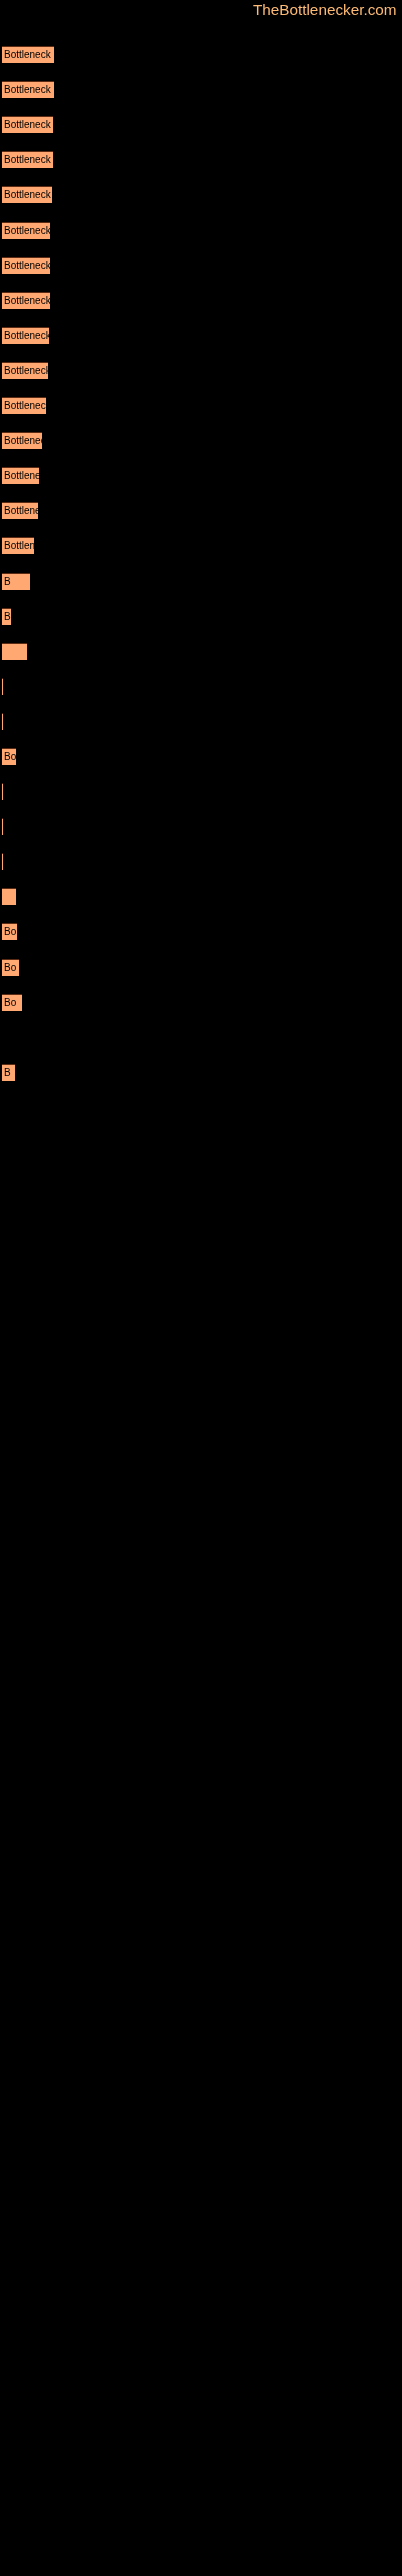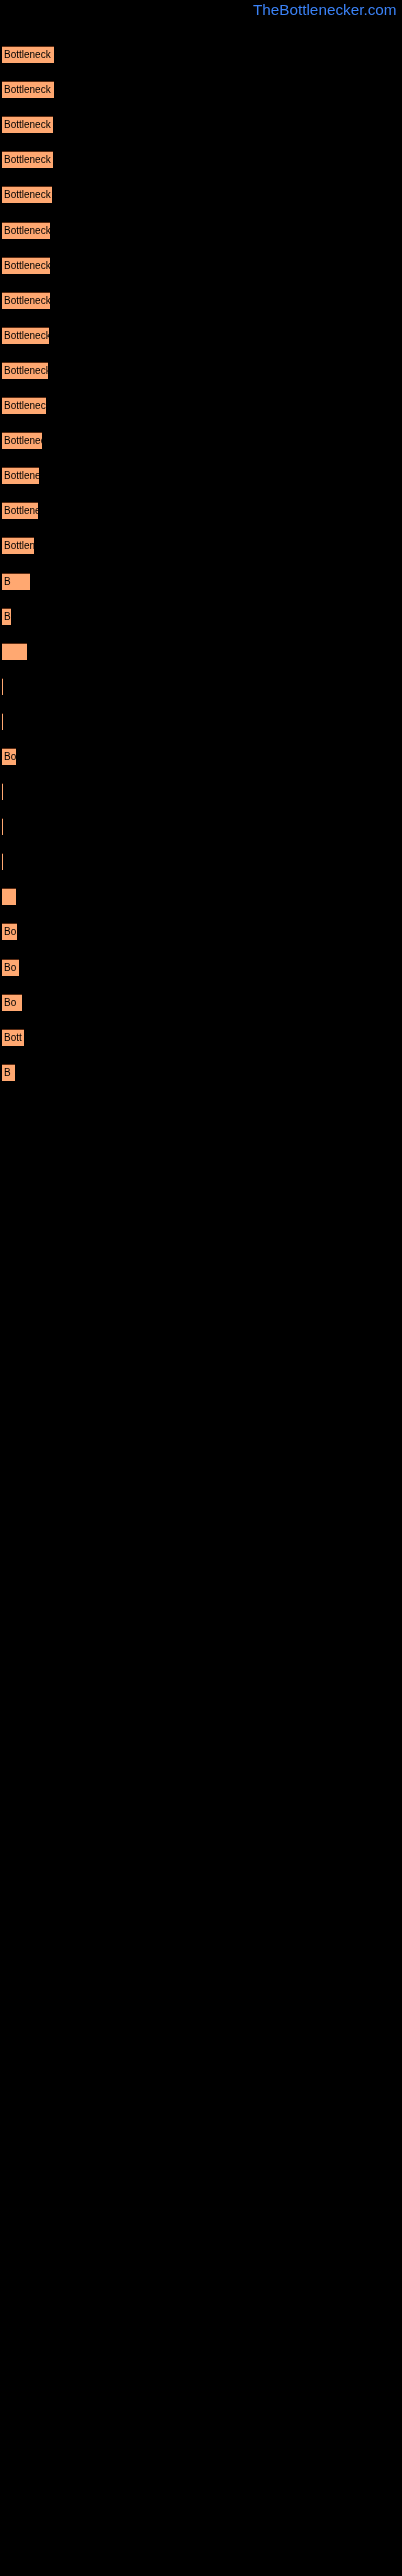--- a/index.html
+++ b/index.html
@@ -19,21 +19,21 @@
     left: 0; top: 0;
     width: 403px;
     height: 2576px;
     background: #000000;
   }
   #watermark {
     position: absolute;
     right: 6.4px;
     top: 0.8px;
     font-size: 15.3px;
-    color: #3b82f6;
+    color: #fdba74;
     letter-spacing: 0px;
     white-space: nowrap;
     font-family: "Liberation Sans", sans-serif;
   }
   #plot {
     position: absolute;
     left: 0;
     top: 0;
     width: 403px;
     height: 2576px;
@@ -208,25 +208,20 @@
       <div class="bar-row" style="top: 950px;">
         <div class="bar" style="width: 17.4px;">
           <span class="bar-label">Bo</span>
         </div>
       </div>
       <div class="bar-row" style="top: 985px;">
         <div class="bar" style="width: 20px;">
           <span class="bar-label">Bo</span>
         </div>
       </div>
-      <div class="bar-row" style="top: 1020px;">
-        <div class="bar" style="width: 22.4px;">
-          <span class="bar-label">Bott</span>
-        </div>
-      </div>
       <div class="bar-row" style="top: 1055px;">
         <div class="bar" style="width: 13.3px;">
           <span class="bar-label">B</span>
         </div>
       </div>
     </div>
 
 </div>
 
 

